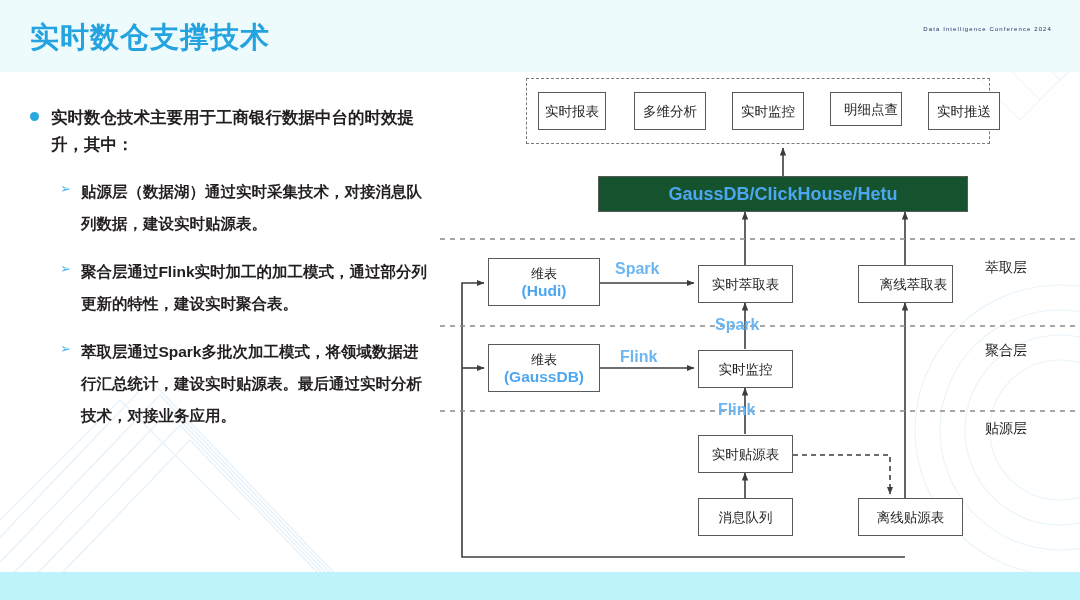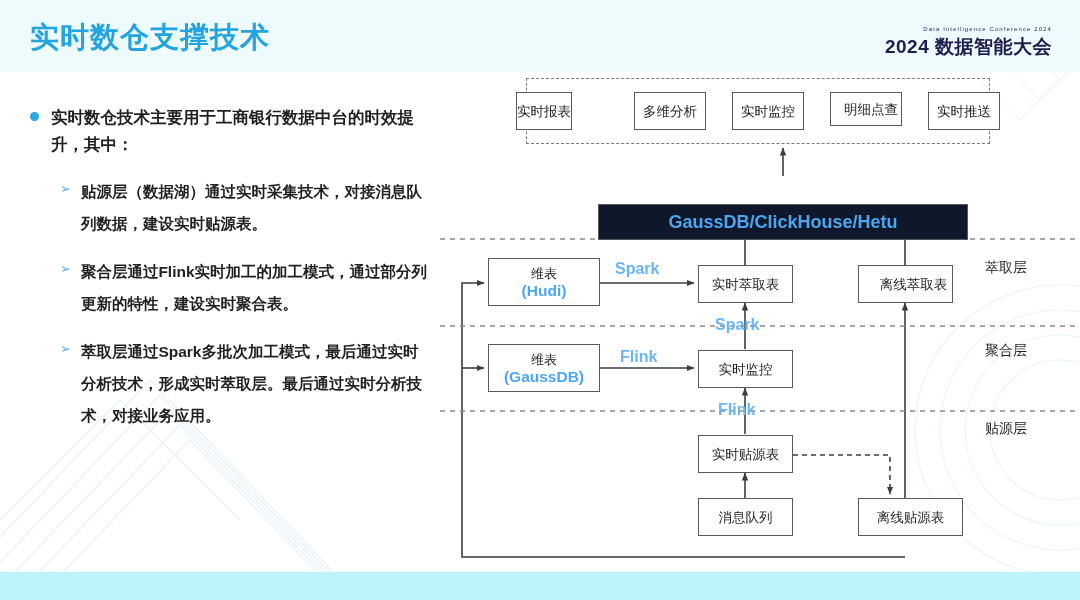--- a/index.html
+++ b/index.html
@@ -59,23 +59,23 @@
     display:flex;flex-direction:column;align-items:center;justify-content:center;
     font-size:13.5px;color:#231f20;line-height:17px;text-align:center;
     box-sizing:border-box;z-index:4;
   }
   .dbox .l-black{color:#231f20;font-size:13px;font-weight:normal;}
   .dbox .l-blue{color:#4da6f0;font-size:15.5px;font-weight:bold;}
   .dashed-wrap{
     position:absolute;border:1.4px dashed #7a7a7a;box-sizing:border-box;z-index:3;
   }
   .big-bar{
-    position:absolute;background:#0f172a;border:1.6px solid #595959;
+    position:absolute;background:#14532d;border:1.6px solid #595959;
     display:flex;align-items:center;justify-content:center;
-    color:#4da6f0;font-weight:bold;font-size:18px;box-sizing:border-box;z-index:4;margin-top:28px;
+    color:#4da6f0;font-weight:bold;font-size:18px;box-sizing:border-box;z-index:4;
   }
   .tech-label{
     position:absolute;color:#6bb6f2;font-weight:bold;font-size:16px;z-index:6;
     white-space:nowrap;
   }
   .layer-label{
     position:absolute;font-size:14px;color:#231f20;z-index:5;white-space:nowrap;
   }
 </style>
 </head>
@@ -102,39 +102,38 @@
     <circle cx="1060" cy="430" r="145"></circle>
   </g>
 </svg>
 
 <div id="header-band"></div>
 <div id="footer-band"></div>
 
 <div id="page-title">实时数仓支撑技术</div>
 <div id="logo">
   <div class="logo-sub">Data Intelligence Conference 2024</div>
-  <div class="logo-main">2024 数据智能大会</div>
 </div>
 
 <div id="text-col">
   <div class="bullet-l1">
     <span class="dot"></span>
     <span class="txt">实时数仓技术主要用于工商银行数据中台的时效提升，其中：</span>
   </div>
   <div class="bullet-l2">
     <span class="chev">➢</span>
     <span class="txt">贴源层（数据湖）通过实时采集技术，对接消息队列数据，建设实时贴源表。</span>
   </div>
   <div class="bullet-l2">
     <span class="chev">➢</span>
     <span class="txt">聚合层通过Flink实时加工的加工模式，通过部分列更新的特性，建设实时聚合表。</span>
   </div>
   <div class="bullet-l2">
     <span class="chev">➢</span>
-    <span class="txt">萃取层通过Spark多批次加工模式，最后通过实时分析技术，形成实时萃取层。最后通过实时分析技术，对接业务应用。</span>
+    <span class="txt">萃取层通过Spark多批次加工模式，将领域数据进行汇总统计，建设实时贴源表。最后通过实时分析技术，对接业务应用。</span>
   </div>
 </div>
 
 <svg id="diagram" viewBox="0 0 1080 600">
   <defs>
     <marker id="arr" markerWidth="9" markerHeight="9" refX="7.5" refY="3.2" orient="auto" markerUnits="userSpaceOnUse">
       <path d="M0,0 L8,3.2 L0,6.4 z" fill="#3d3d3d"></path>
     </marker>
     <marker id="arrd" markerWidth="9" markerHeight="9" refX="7.5" refY="3.2" orient="auto" markerUnits="userSpaceOnUse">
       <path d="M0,0 L8,3.2 L0,6.4 z" fill="#3d3d3d"></path>
@@ -170,21 +169,21 @@
 
   <g stroke="#8a8a8a" stroke-width="1.4" fill="none" stroke-dasharray="5,5">
     <line x1="440" y1="239" x2="1080" y2="239"></line>
     <line x1="440" y1="326" x2="1080" y2="326"></line>
     <line x1="440" y1="411" x2="1080" y2="411"></line>
   </g>
 </svg>
 
 <div class="dashed-wrap" style="left:526px;top:78px;width:464px;height:66px;"></div>
 
-<div class="dbox" style="left:516px;top:92px;width:56px;height:38px;">
+<div class="dbox" style="left:538px;top:92px;width:68px;height:38px;">
   <span>实时报表</span>
 </div>
 <div class="dbox" style="left:634px;top:92px;width:72px;height:38px;">
   <span>多维分析</span>
 </div>
 <div class="dbox" style="left:732px;top:92px;width:72px;height:38px;">
   <span>实时监控</span>
 </div>
 <div class="dbox" style="left:830px;top:92px;width:72px;height:34px;padding-left:10px;">
   <span>明细点查</span>

